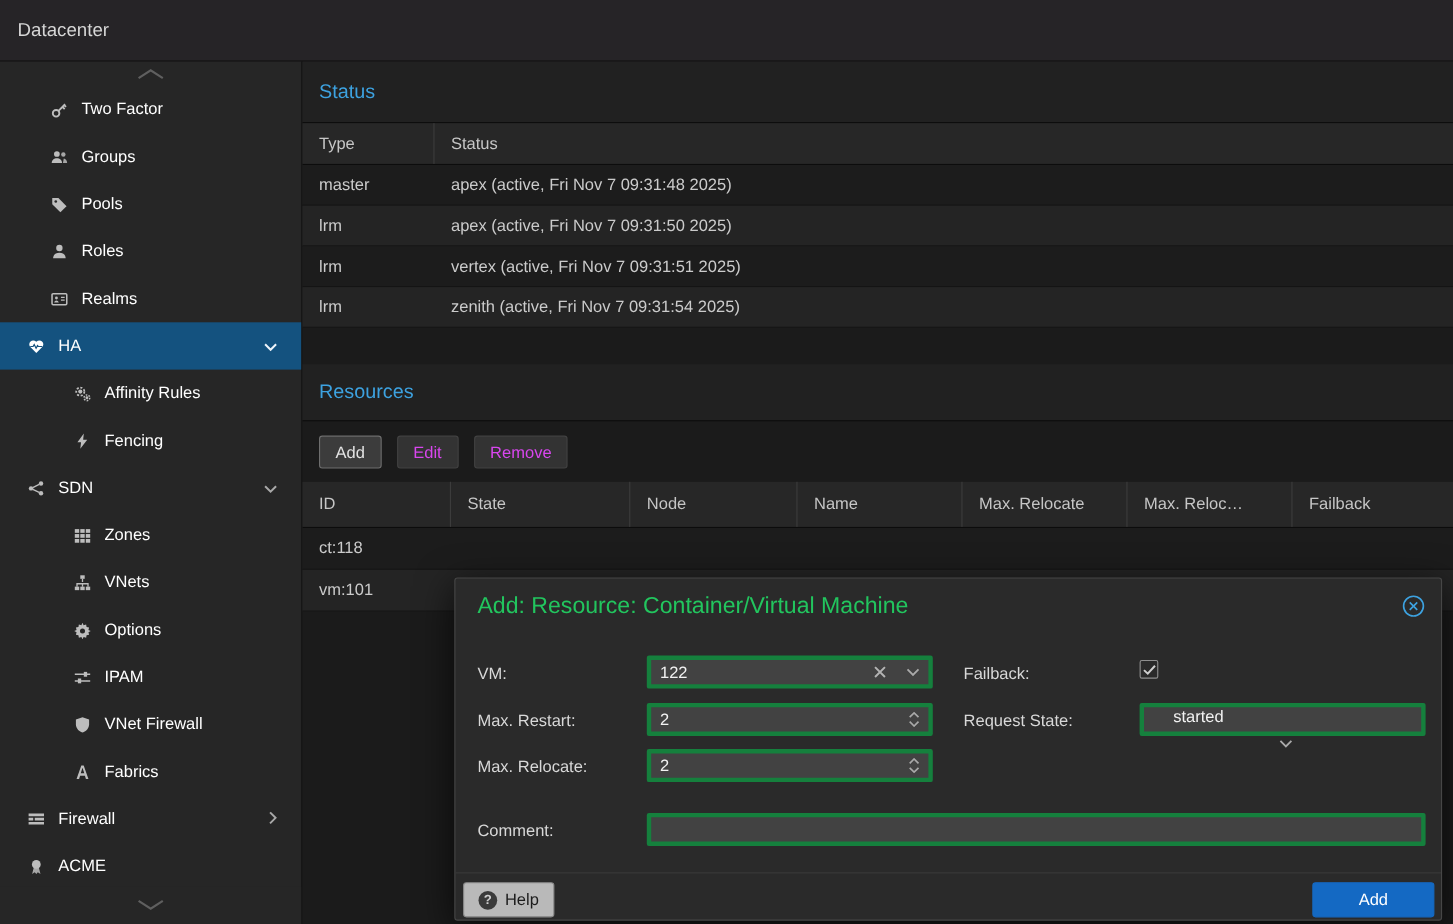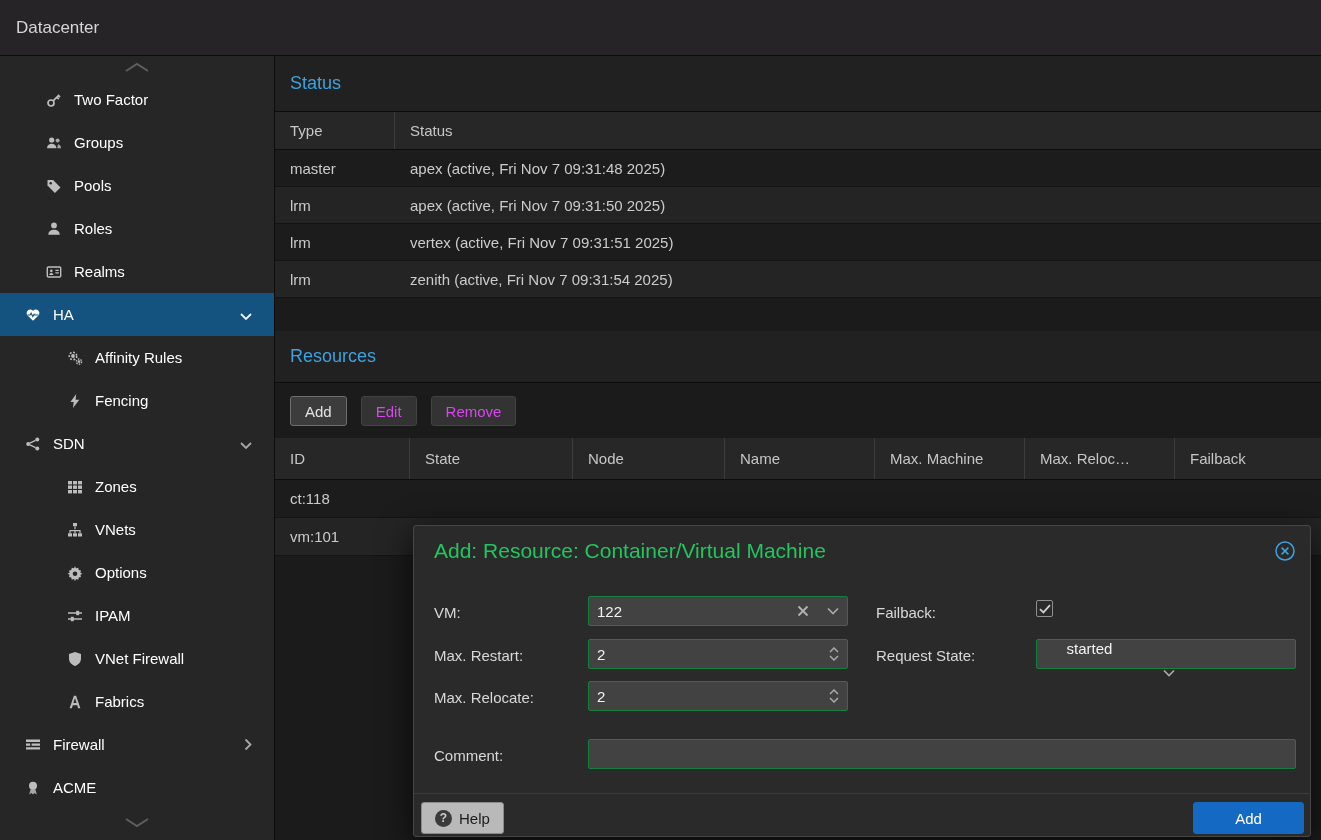--- a/index.html
+++ b/index.html
@@ -63,21 +63,21 @@
   .tbtn.enabled { background:#3c3c3c; border:1px solid #6e6e6e; color:#e3e3e3; }
   .tbtn.disabled { background:#333333; border:1px solid #424242; color:#d946ef; }
 
   
   .modal { position:absolute; left:413px; top:525px; width:898px; height:312px; background:#2a2a2a;
            border:1px solid #464646; border-radius:3px; box-shadow:0 8px 34px rgba(0,0,0,0.7); z-index:10; }
   .modal-title { position:absolute; left:20px; top:13px; font-size:21px; color:#22c55e; }
   .modal-close { position:absolute; right:13px; top:13px; width:24px; height:24px; cursor:pointer;
                  display:flex; align-items:center; justify-content:center; }
   .mlabel { position:absolute; font-size:15px; color:#d8d8d8; }
-  .field { position:absolute; height:30px; background:#424242; border:1px solid #15803d; border-radius:2px;
+  .field { position:absolute; height:30px; background:#424242; border:4px solid #15803d; border-radius:2px;
            display:flex; align-items:center; padding:0 8px;gap:12px; }
   .field input { flex:1; min-width:0; background:transparent; border:none; outline:none; color:#f2f2f2;
                  font-size:15px; font-family:inherit; }
   .ficon { color:#b3b3b3; display:flex; align-items:center; margin-left:6px; flex:none; }
   .spinner { display:flex; flex-direction:column; gap:2px; margin-left:6px; color:#a9a9a9; flex:none; }
   .checkbox { position:absolute; width:17px; height:17px; border:1px solid #8f8f8f; border-radius:2px;
               display:flex; align-items:center; justify-content:center; cursor:pointer; background:transparent; }
   .mdivider { position:absolute; left:0; top:267px; width:100%; border-top:1px solid #3a3a3a; }
   .help-btn { position:absolute; left:7px; top:276px; height:32px; padding:0 13px; background:#b9b9b9;
               border:1px solid #8a8a8a; border-radius:3px; color:#1c1c1c; font-size:15px;
@@ -342,21 +342,21 @@
       <div class="toolbar">
         <div class="tbtn enabled">Add</div>
         <div class="tbtn disabled">Edit</div>
         <div class="tbtn disabled">Remove</div>
       </div>
       <div class="thead res-head">
         <div class="c-id">ID</div>
         <div class="c-state">State</div>
         <div class="c-node">Node</div>
         <div class="c-name">Name</div>
-        <div class="c-maxr">Max. Machine</div>
+        <div class="c-maxr">Max. Relocate</div>
         <div class="c-maxrl">Max. Reloc…</div>
         <div>Failback</div>
       </div>
       <div class="trow res-row dark">
         <div class="c-id">ct:118</div>
       </div>
       <div class="trow res-row light">
         <div class="c-id">vm:101</div>
       </div>
     </section>

